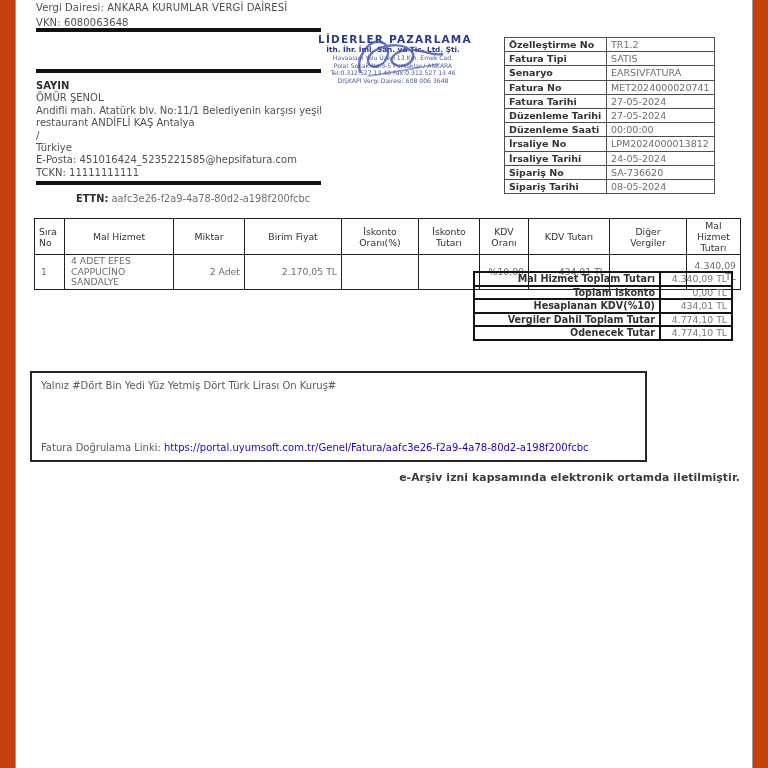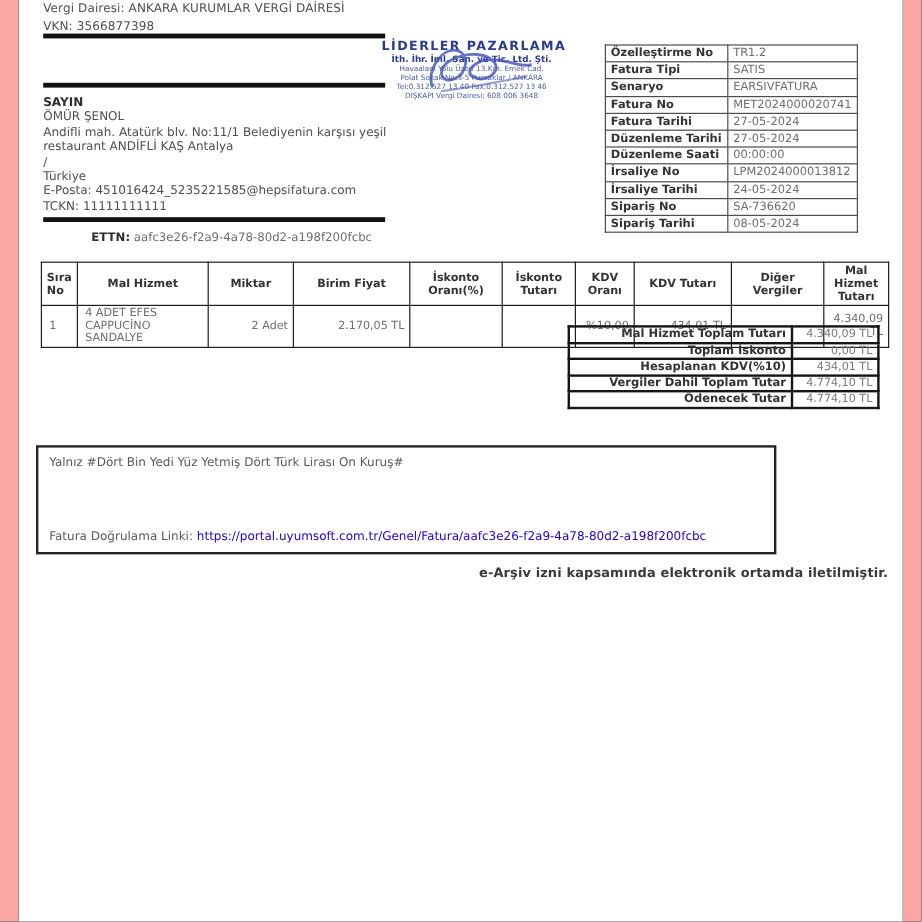--- a/index.html
+++ b/index.html
@@ -3,21 +3,21 @@
 <meta charset="utf-8">
 <style>
   * { margin: 0; padding: 0; box-sizing: border-box; }
   html, body { width: 768px; height: 768px; }
   body {
     font-family: "DejaVu Sans", "Liberation Sans", sans-serif;
     background: #141414;
     position: relative;
     overflow: hidden;
   }
-  .screen { position: absolute; inset: 0; background: #fca5a5; }
+  .screen { position: absolute; inset: 0; background: #c2410c; }
   .page {
     position: absolute;
     left: 15px; top: 0;
     width: 738px; height: 768px;
     background: #ffffff;
     border-left: 1px solid #9a9a9a;
     border-right: 1px solid #9a9a9a;
   }
 
   
@@ -57,21 +57,21 @@
 
   
   .ettn-line { position: absolute; left: 20px; top: 193px; font-size: 9.8px; margin-left: 40px; }
   .ettn-line .lbl { font-weight: bold; color: #2e2e2e; }
   .ettn-line .val { color: #6e6e6e; }
 
   
   .items-table { position: absolute; left: 18px; top: 218px; width: 706px; border-collapse: collapse; table-layout: fixed; }
   .items-table th, .items-table td { border: 1.5px solid #1f1f1f; overflow: hidden; }
   .items-table th {
-    font-size: 9.3px; font-weight: bold; color: #333333;
+    font-size: 9.3px; font-weight: normal; color: #333333;
     text-align: center; vertical-align: middle;
     height: 27px; white-space: pre-line; line-height: 11px; padding: 1px 2px;
   }
   .items-table th.left { text-align: left; padding-left: 4px; }
   .items-table td {
     font-size: 9.3px; color: #6e6e6e;
     height: 23px; vertical-align: middle;
     white-space: pre-line; line-height: 10.5px; padding: 1px 4px;
   }
   .items-table td.num { text-align: right; }
@@ -101,21 +101,21 @@
   }
 </style>
 </head>
 <body>
 
 <div class="screen">
   <div class="page">
 
     <div class="seller-block">
       <div>Vergi Dairesi: ANKARA KURUMLAR VERGİ DAİRESİ</div>
-      <div>VKN: 3566877398</div>
+      <div>VKN: 6080063648</div>
     </div>
 
     <div class="rule r1"></div>
     <div class="rule r2"></div>
 
     <div class="stamp">
       <div class="s1">LİDERLER PAZARLAMA</div>
       <div class="s2">İth. İhr. İml. San. ve Tic. Ltd. Şti.</div>
       <div class="s3">Havaalanı Yolu Üzeri 13.Km. Emek Cad.</div>
       <div class="s3">Polat Sokak No:3-5 Pursaklar / ANKARA</div>

